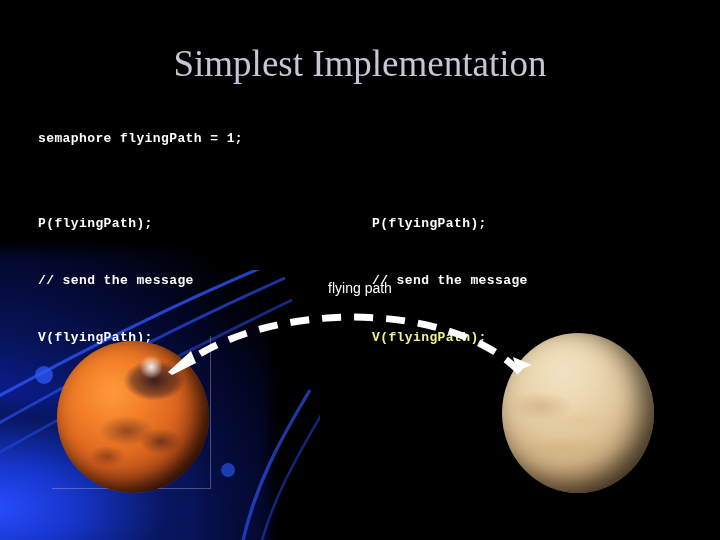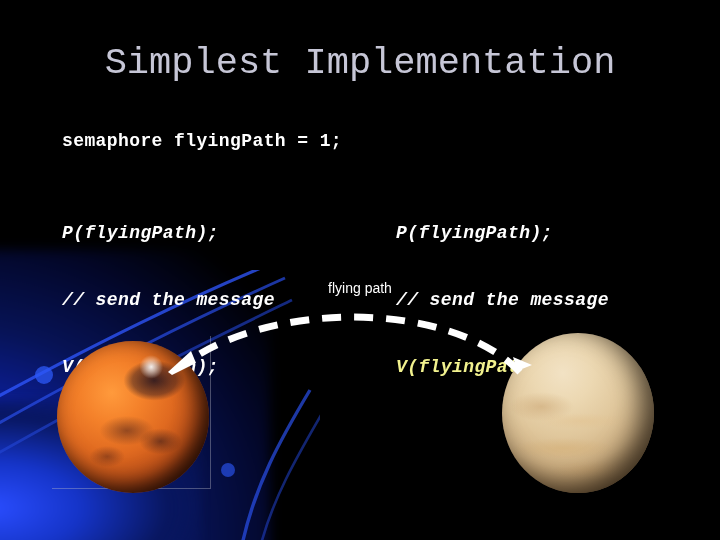--- a/index.html
+++ b/index.html
@@ -65,39 +65,38 @@
   .title {
     position: absolute;
     left: 0;
     top: 42px;
     width: 720px;
     text-align: center;
     color: #c6c6d6;
     font-size: 37px;
     font-weight: 400;
     letter-spacing: 0px;
-    font-family: Liberation Mono, monospace;
+    font-family: Liberation Serif, serif;
     text-shadow: 1px 1px 2px rgba(0,0,0,0.9);
   }
 
   
   .code {
     position: absolute;
     font-family: "Liberation Mono", "DejaVu Sans Mono", monospace;
-    font-size: 18px;
+    font-size: 13px;
     font-weight: bold;
     color: #ffffff;
     white-space: pre;
     letter-spacing: 0.4px;
-    margin-left: 24px;
   }
   .code-decl   { left: 38px;  top: 131px; }
   .col-left    { left: 38px;  top: 180px; }
   .col-right   { left: 372px; top: 180px; }
-  .code-line   { height: 27px; line-height: 27px; font-style: italic; }
+  .code-line   { height: 27px; line-height: 27px; }
   .yellow      { color: #f2f28e; }
 
   
   .path-layer {
     position: absolute;
     left: 0; top: 0;
     width: 720px; height: 540px;
     pointer-events: none;
   }
   .flying-label {

